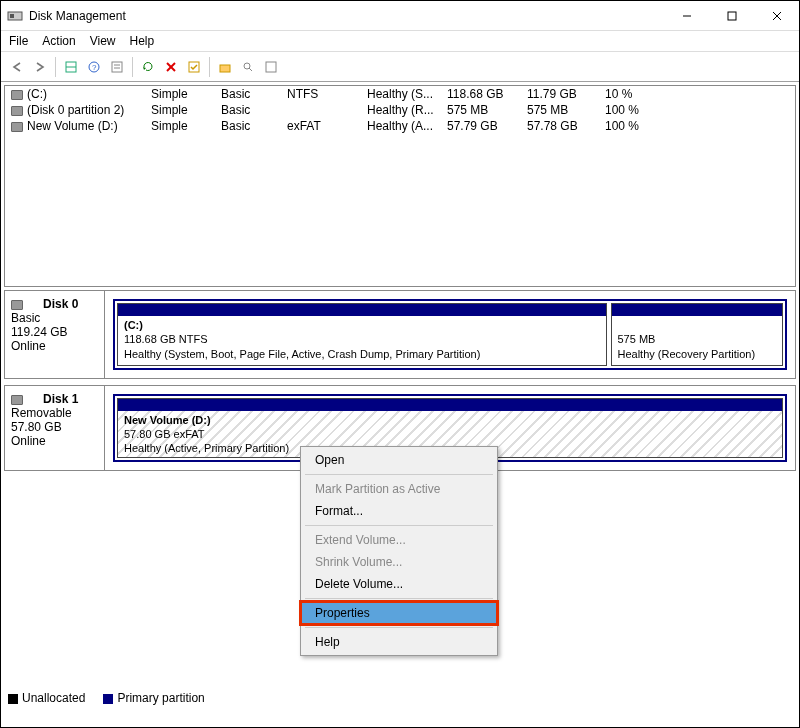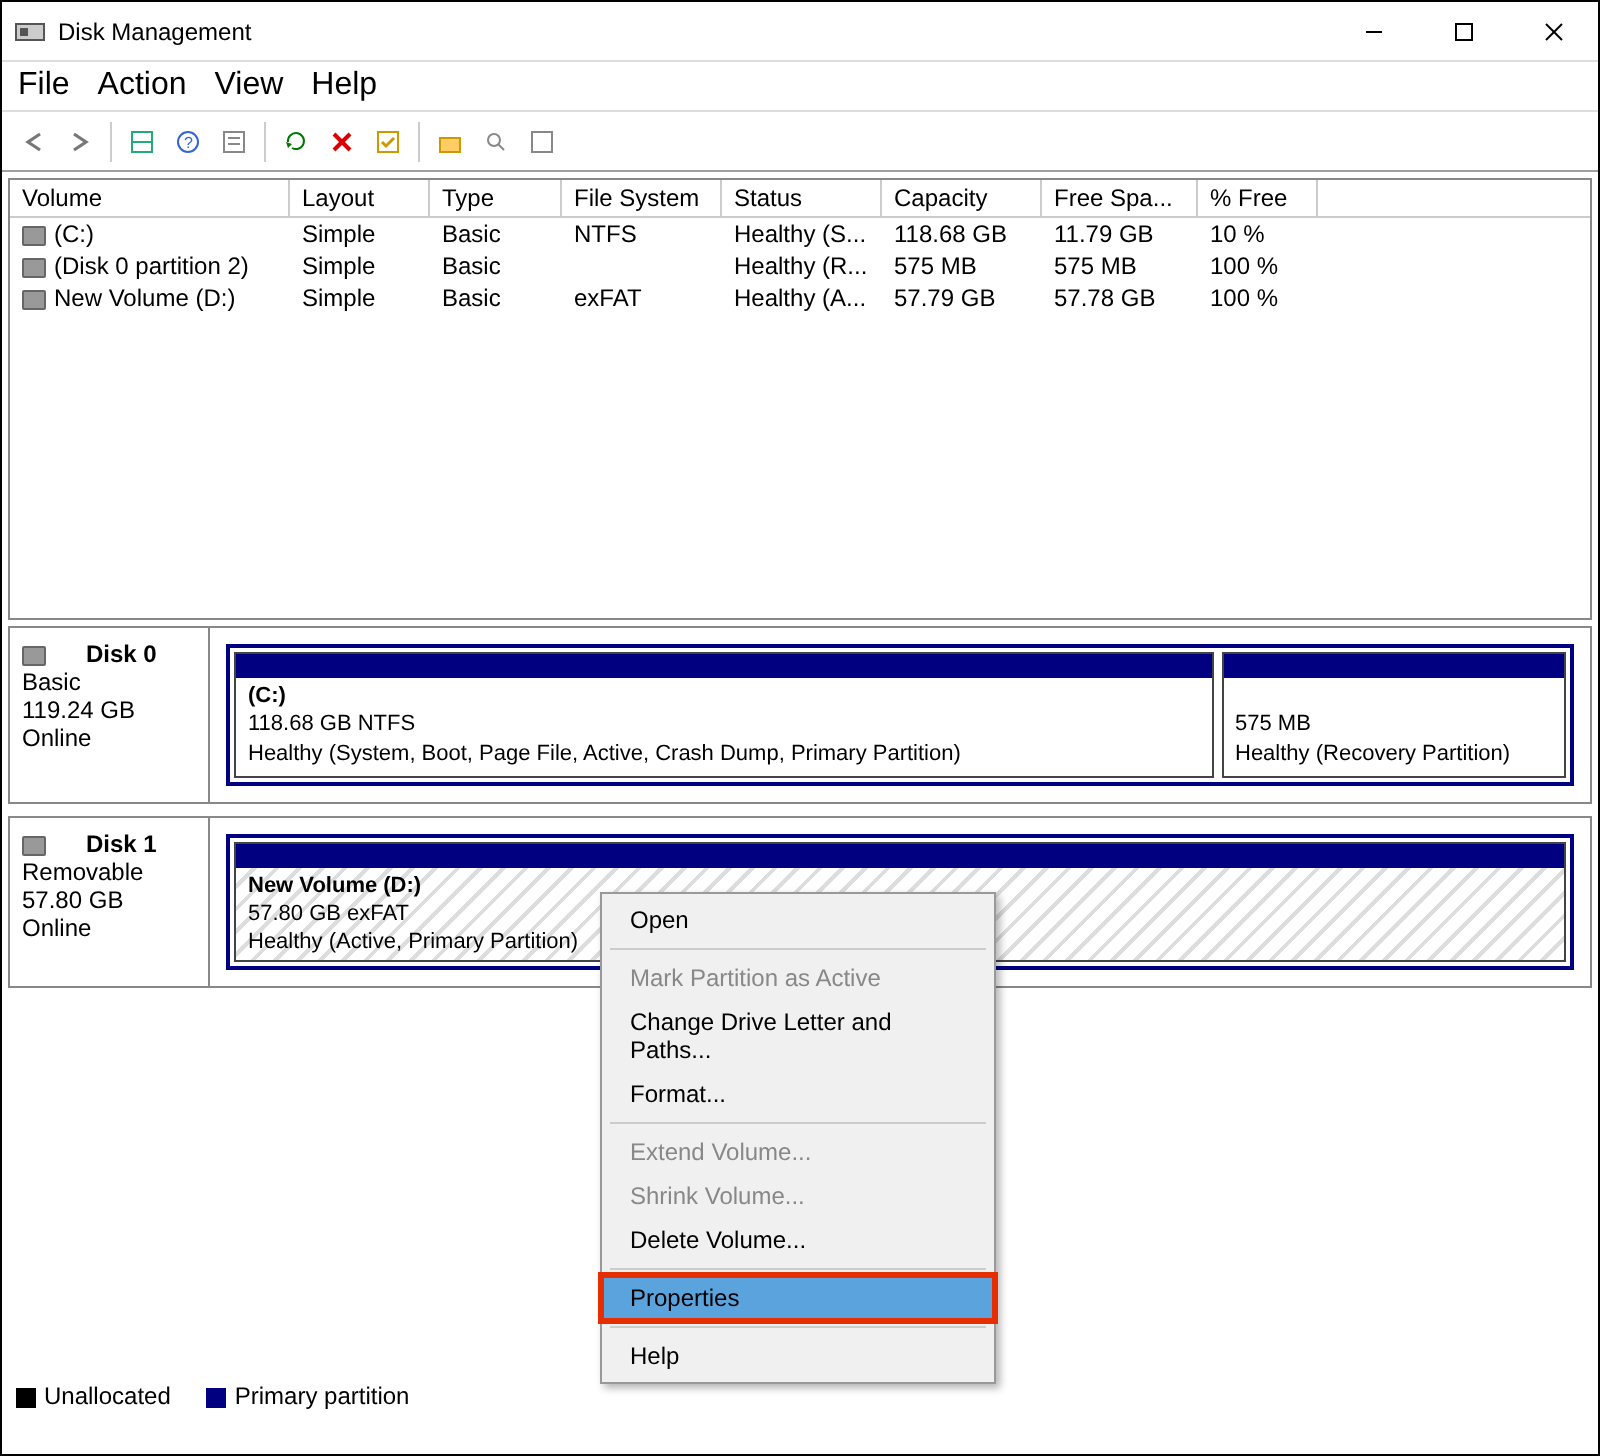--- a/index.html
+++ b/index.html
@@ -2,21 +2,21 @@
 <html><head>
 <meta charset="utf-8">
 <style>
 * { box-sizing: border-box; margin: 0; padding: 0; }
 body { font-family: "Segoe UI", Tahoma, sans-serif; font-size: 12px; background: #fff; width: 800px; height: 728px; overflow: hidden; border: 1px solid #000; }
 .titlebar { display: flex; align-items: center; height: 30px; padding-left: 6px; background: #fff; border-bottom: 1px solid #ddd; }
 .titlebar .icon { width: 16px; height: 16px; margin-right: 6px; display:flex; align-items:center; justify-content:center; }
 .titlebar .title { flex: 1; font-size: 12px; }
 .winbtns { display: flex; }
 .winbtn { width: 45px; height: 29px; display: flex; align-items: center; justify-content: center; font-size: 13px; cursor: default; }
-.menubar { display: flex; gap: 14px; padding: 3px 8px; font-size: 16px; border-bottom: 1px solid #ddd; }
+.menubar { display: flex; gap: 14px; padding: 3px 8px; font-size: 12px; border-bottom: 1px solid #ddd; }
 .menubar span { cursor: default; }
 .toolbar { display: flex; align-items: center; gap: 3px; padding: 3px 6px; border-bottom: 1px solid #a0a0a0; height: 30px; }
 .tbtn { width: 20px; height: 20px; display: flex; align-items: center; justify-content: center; cursor: default; }
 .tbsep { width:1px; height:20px; background:#ccc; margin:0 2px; }
 .volumes-table { border: 1px solid #888; margin: 3px; }
 .vt-header { display: flex; background: #fff; border-bottom: 1px solid #ccc; }
 .vt-header .col { border-right: 1px solid #ccc; padding: 2px 6px; font-size: 12px; background:#fff; cursor:default;}
 .vt-body { height: 200px; background: #fff; }
 .vt-row { display: flex; padding: 1px 0;}
 .vt-row .col { padding: 0 6px; font-size: 12px; white-space: nowrap; overflow:hidden; }
@@ -144,30 +144,20 @@
       </svg>
     </div>
   <div class="tbtn">
       <svg width="14" height="14">
         <rect x="2" y="2" width="10" height="10" fill="none" stroke="#888"></rect>
       </svg>
     </div>
 </div>
 
 <div class="volumes-table">
-  <div class="vt-header">
-    <div class="col c0">Volume</div>
-    <div class="col c1">Layout</div>
-    <div class="col c2">Type</div>
-    <div class="col c3">File System</div>
-    <div class="col c4">Status</div>
-    <div class="col c5">Capacity</div>
-    <div class="col c6">Free Spa...</div>
-    <div class="col c7">% Free</div>
-  </div>
   <div class="vt-body">
     <div class="vt-row">
       <div class="col c0"><span class="dicon"></span><span>(C:)</span></div>
       <div class="col c1">Simple</div>
       <div class="col c2">Basic</div>
       <div class="col c3">NTFS</div>
       <div class="col c4">Healthy (S...</div>
       <div class="col c5">118.68 GB</div>
       <div class="col c6">11.79 GB</div>
       <div class="col c7">10 %</div>
@@ -250,21 +240,20 @@
 
 <div class="legend">
   <span><span class="sw" style="background:#000;"></span><span>Unallocated</span></span>
   <span><span class="sw" style="background:#000080;"></span><span>Primary partition</span></span>
 </div>
 
 <div class="ctxmenu">
   <div class="mi">Open</div>
   <div class="msep"></div>
   <div class="mi disabled">Mark Partition as Active</div>
-  <div class="mi">Change Drive Letter and Paths...</div>
   <div class="mi">Format...</div>
   <div class="msep"></div>
   <div class="mi disabled">Extend Volume...</div>
   <div class="mi disabled">Shrink Volume...</div>
   <div class="mi">Delete Volume...</div>
   <div class="msep"></div>
   <div class="mi hl">Properties</div>
   <div class="msep"></div>
   <div class="mi">Help</div>
 </div>

